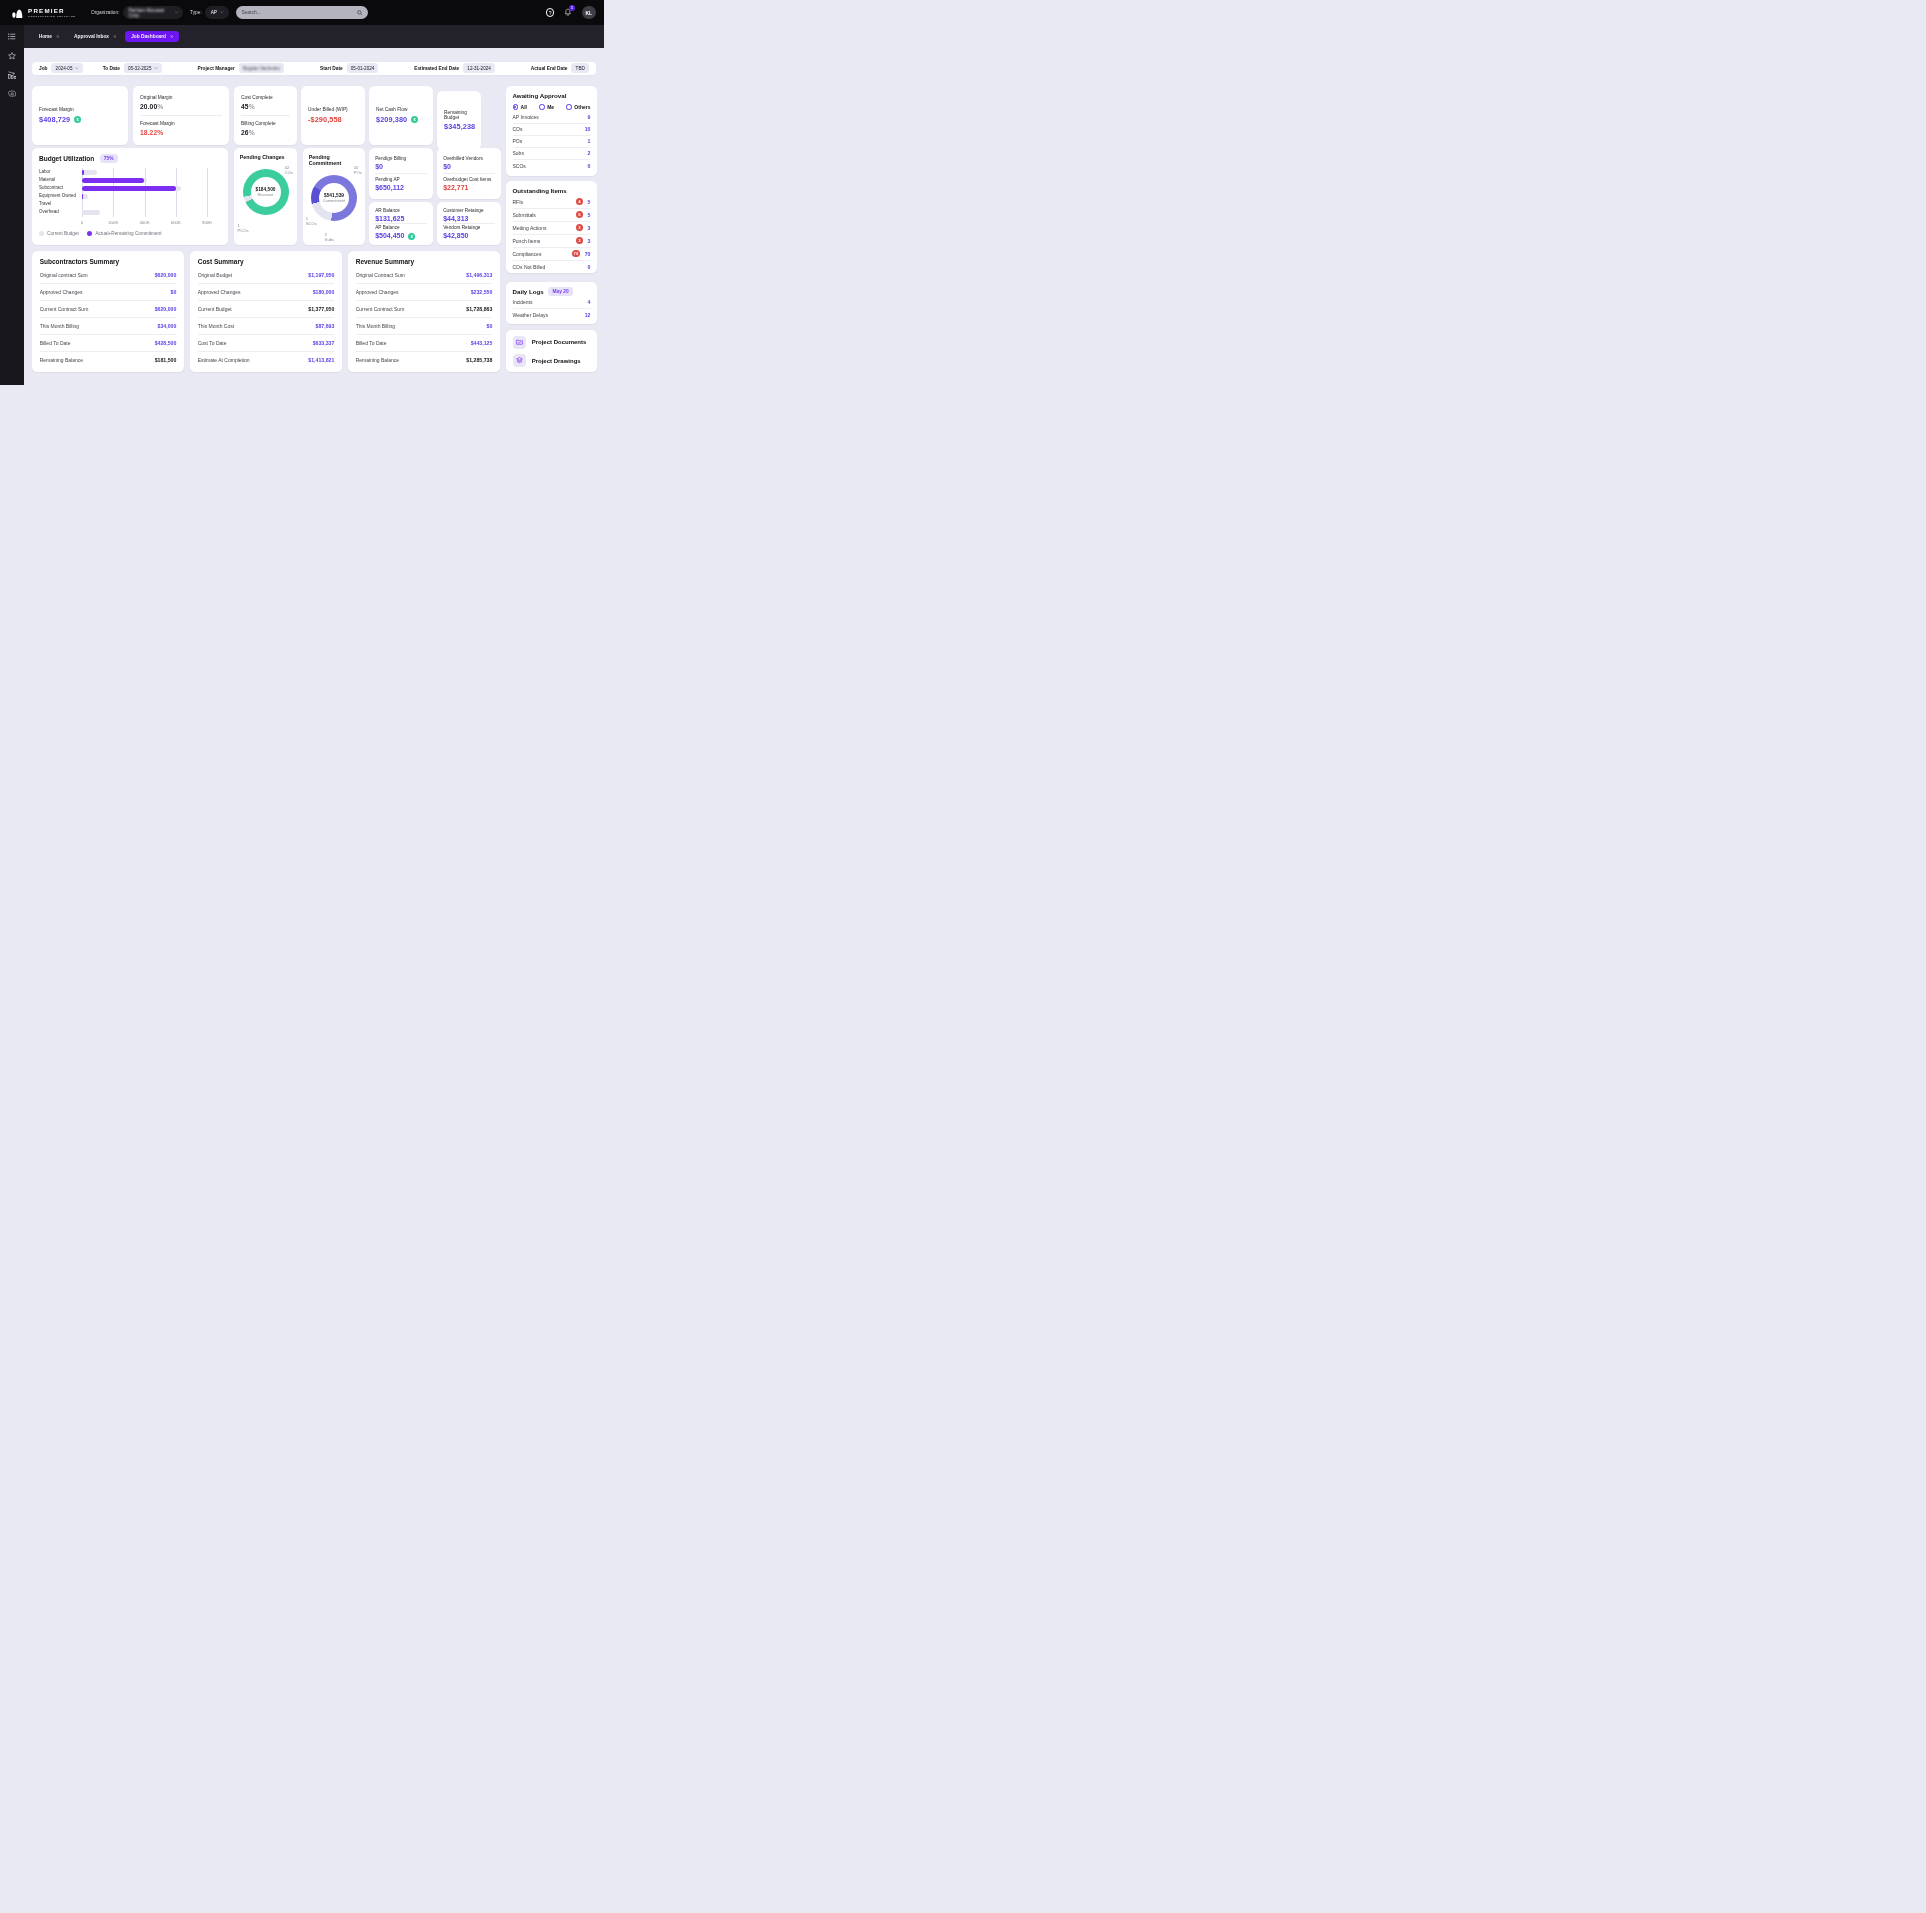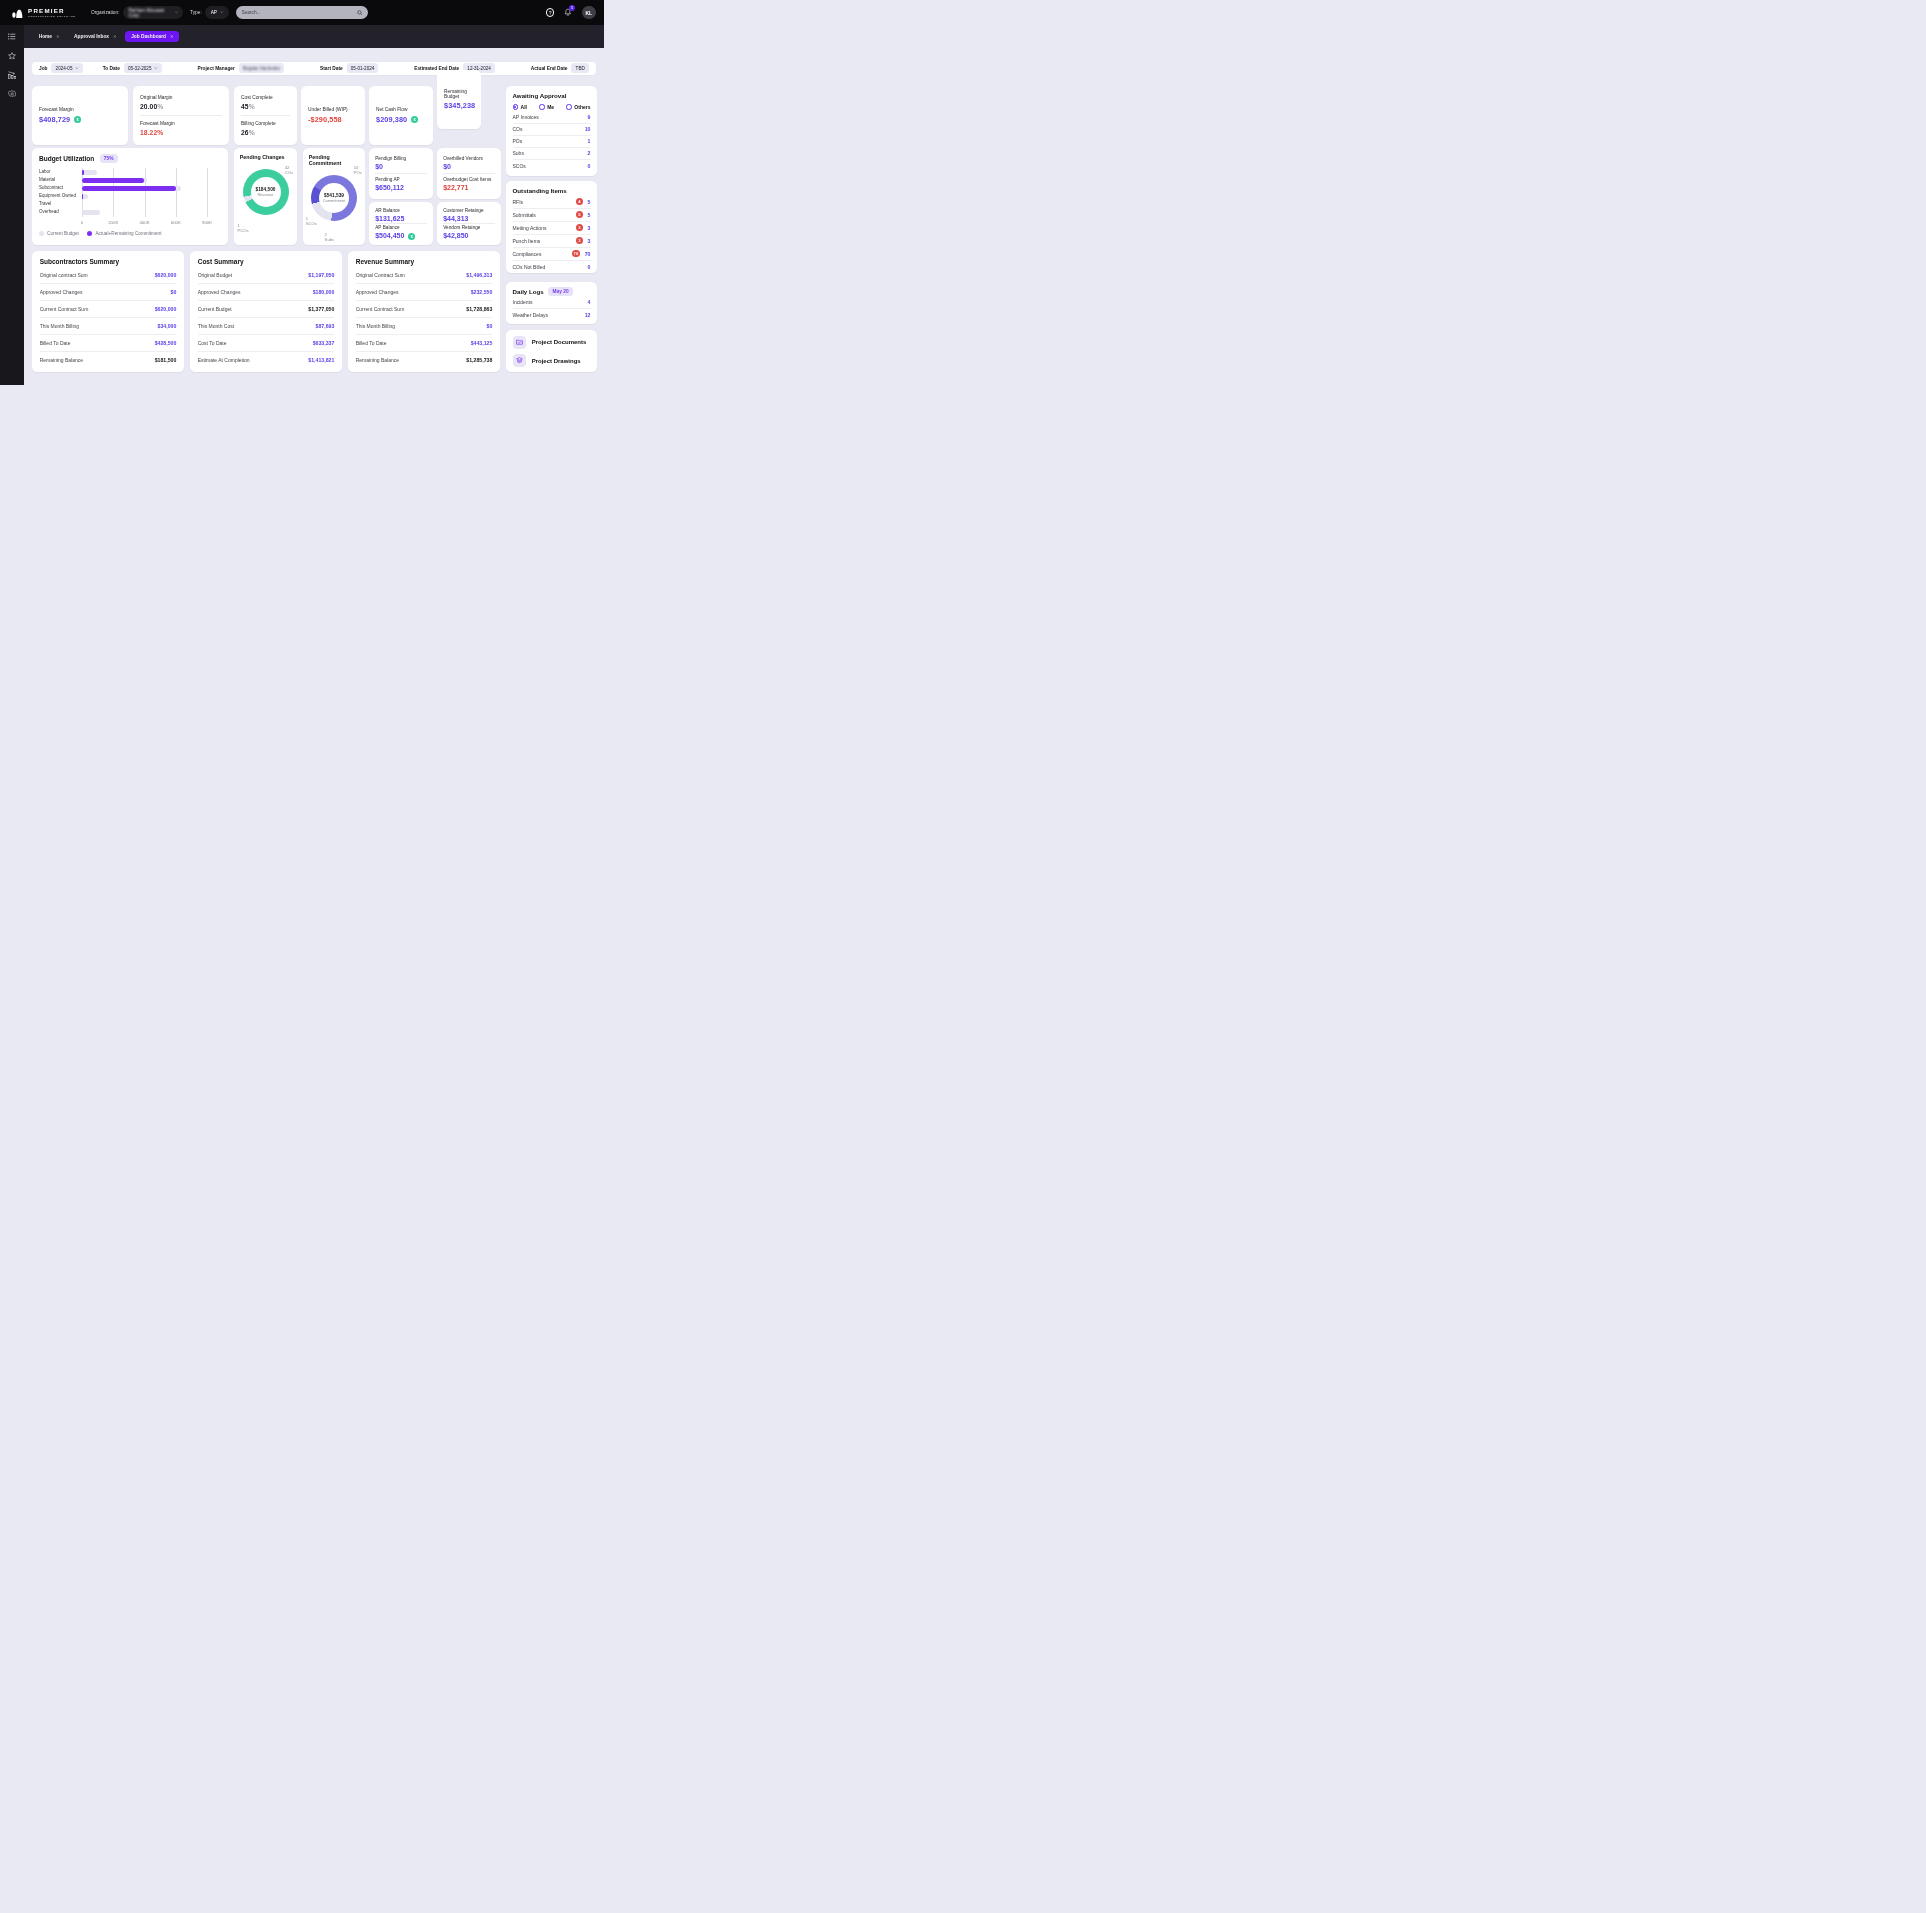--- a/index.html
+++ b/index.html
@@ -315,21 +315,21 @@
   <div class="card kpi-single" style="left:277px; top:38px; width:64px; height:59px">
     <div class="kpi-label">Under Billed (WIP)</div>
     <div class="kpi-value red">-$290,558</div>
   </div>
 
   <div class="card kpi-single" style="left:345px; top:38px; width:64px; height:59px">
     <div class="kpi-label">Net Cash Flow</div>
     <div class="kpi-value purple"><span>$209,380</span><span class="dollar-ic">$</span></div>
   </div>
 
-  <div class="card kpi-single" style="left:413px; top:22px; width:44px; height:59px">
+  <div class="card kpi-single" style="left:413px; top:43px; width:44px; height:59px">
     <div class="kpi-label">Remaining Budget</div>
     <div class="kpi-value purple">$345,238</div>
   </div>
 
   <div class="card" style="left:482px; top:38px; width:91px; height:90px; padding:6.2px 6.5px">
     <div class="panel-title">Awaiting Approval</div>
     <div style="display:flex; justify-content:space-between; margin-top:5px">
       <div class="radio-row">
           <span class="radio sel"></span>
           <span class="radio-label">All</span>

